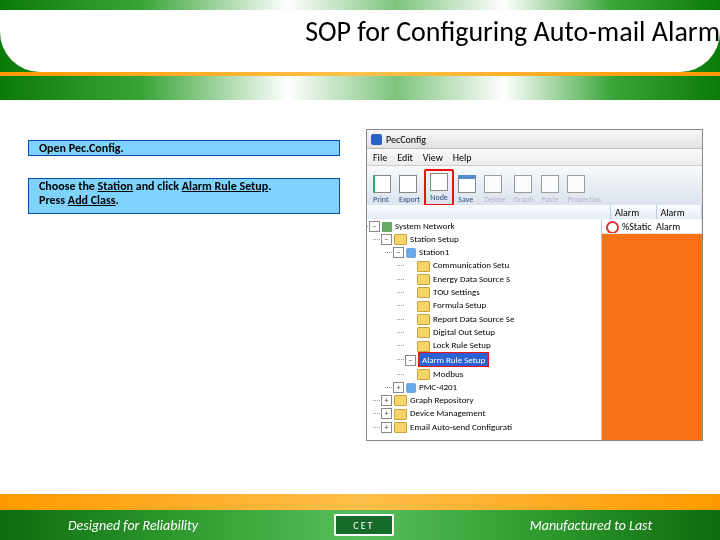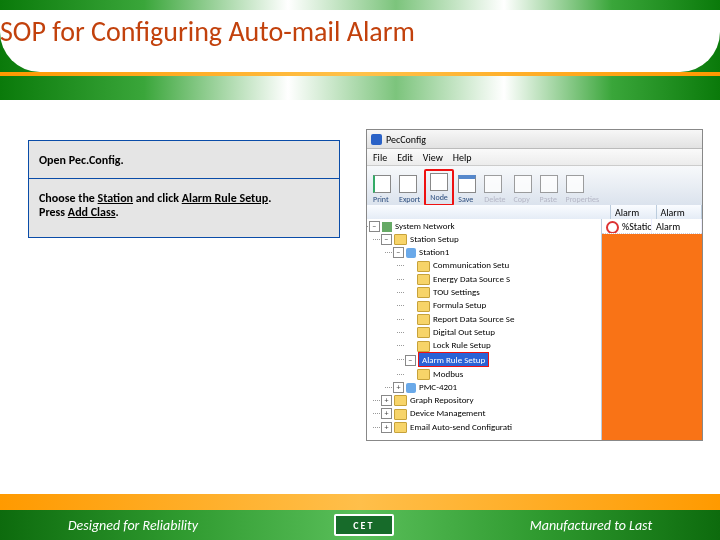--- a/index.html
+++ b/index.html
@@ -1,21 +1,21 @@
 <!DOCTYPE html>
 <html><head>
 <meta charset="utf-8">
 <style>
 html,body{margin:0;padding:0;width:720px;height:540px;font-family:Calibri,Arial,sans-serif;background:#fff;overflow:hidden}
 .slide{position:relative;width:720px;height:540px;background:#fff}
 .top-green{position:absolute;top:0;left:0;right:0;height:100px;background:linear-gradient(90deg,#0a7a0a 0%,#3aa63a 20%,#ffffff 40%,#7cc47c 55%,#ffffff 70%,#3aa63a 85%,#0a7a0a 100%)}
 .top-white-curve{position:absolute;top:10px;left:0;right:0;height:62px;background:#fff;border-radius:0 0 40px 40px}
-.title{position:absolute;top:14px;left:0;right:0;text-align:left;font-size:28px;color:#c2410c}
+.title{position:absolute;top:14px;left:0;right:0;text-align:right;font-size:28px;color:#000000}
 .thin-orange{position:absolute;top:72px;left:0;right:0;height:4px;background:linear-gradient(90deg,#ff9800,#ffc24a,#ff9800)}
-.box{position:absolute;border:1px solid #0a4ca8;padding:12px 10px;background:#e5e5e5;font-size:12px}
+.box{position:absolute;border:1px solid #0a4ca8;padding:0 10px;background:#7dd3fc;font-size:12px}
 .box1{top:140px;left:28px;width:290px}
 .box2{top:178px;left:28px;width:290px;height:34px}
 .u{text-decoration:underline}
 
 .app{position:absolute;top:129px;left:366px;width:335px;height:310px;border:1px solid #888;background:#f97316;font-size:10px}
 .app-titlebar{height:18px;background:linear-gradient(#f7f7f7,#e2e2e2);border-bottom:1px solid #bbb;display:flex;align-items:center;gap:4px;padding:0 4px}
 .app-icon{width:11px;height:11px;background:#2a62c7;border-radius:2px}
 .menubar{height:16px;background:linear-gradient(#fafafa,#ececec);border-bottom:1px solid #ccc;display:flex;gap:10px;padding:0 6px;align-items:center}
 .toolbar{height:40px;background:linear-gradient(#f7f9fb,#d9e1ec);border-bottom:1px solid #9ab;display:flex;align-items:flex-end;padding:0 2px 2px}
 .tbtn{display:flex;flex-direction:column;align-items:flex-start;justify-content:flex-end;font-size:8px;color:#2a4b7c;padding:2px 4px;cursor:pointer}
@@ -43,21 +43,21 @@
 .tree .sp{display:inline-block;width:12px}
 .fld{display:inline-block;width:11px;height:9px;background:#f7d469;border:1px solid #c7a23a;border-radius:1px;margin-right:3px;vertical-align:middle}
 .nod{display:inline-block;width:9px;height:9px;background:#fff;border:2px solid #d33;border-radius:50%;margin-right:3px;vertical-align:middle}
 .sta{display:inline-block;width:10px;height:10px;background:#6aa9e9;border-radius:2px;margin-right:3px;vertical-align:middle}
 .net{display:inline-block;width:10px;height:10px;background:#6a6;margin-right:3px;vertical-align:middle}
 .alarm-sel{background:#2a62d6;color:#fff;border:1px solid #e11;padding:0 3px;display:inline-block}
 
 .footer{position:absolute;left:0;right:0;bottom:0;height:45px;background:linear-gradient(#f0f0f0 0%,#f0f0f0 8%,transparent 8%)}
 .foot-orange{position:absolute;bottom:30px;left:0;right:0;height:16px;background:linear-gradient(90deg,#ff9a00,#ffbf4a,#ff9a00)}
 .foot-green{position:absolute;bottom:0;left:0;right:0;height:30px;background:linear-gradient(90deg,#0d6b0d,#2f9a2f 25%,#5abf5a 50%,#2f9a2f 75%,#0d6b0d);display:flex;align-items:center;justify-content:space-around;color:#fff;font-style:italic;font-size:14px}
-.cet-logo{width:56px;height:18px;background:#176b2a;border:2px solid #fff;border-radius:2px;display:flex;align-items:center;justify-content:center;font-size:10px;font-style:normal;font-weight:bold;letter-spacing:2px}
+.cet-logo{width:56px;height:18px;background:#176b2a;border:2px solid #fff;border-radius:2px;display:flex;align-items:center;justify-content:center;font-size:10px;font-style:normal;font-weight:normal;letter-spacing:2px}
 </style>
 </head>
 <body>
 
 <div class="slide">
   <div class="top-green"></div>
   <div class="top-white-curve"></div>
   <div class="thin-orange"></div>
   <div class="title">SOP for Configuring Auto-mail Alarm</div>
 
@@ -98,21 +98,21 @@
       <div class="tbtn">
           <div class="ico sheet save"></div>
           <span>Save</span>
         </div>
       <div class="tbtn dis">
           <div class="ico sheet"></div>
           <span>Delete</span>
         </div>
       <div class="tbtn dis">
           <div class="ico sheet"></div>
-          <span>Copy</span>
+          <span>Graph</span>
         </div>
       <div class="tbtn dis">
           <div class="ico sheet"></div>
           <span>Paste</span>
         </div>
       <div class="tbtn dis">
           <div class="ico sheet"></div>
           <span>Properties</span>
         </div>
     </div>

